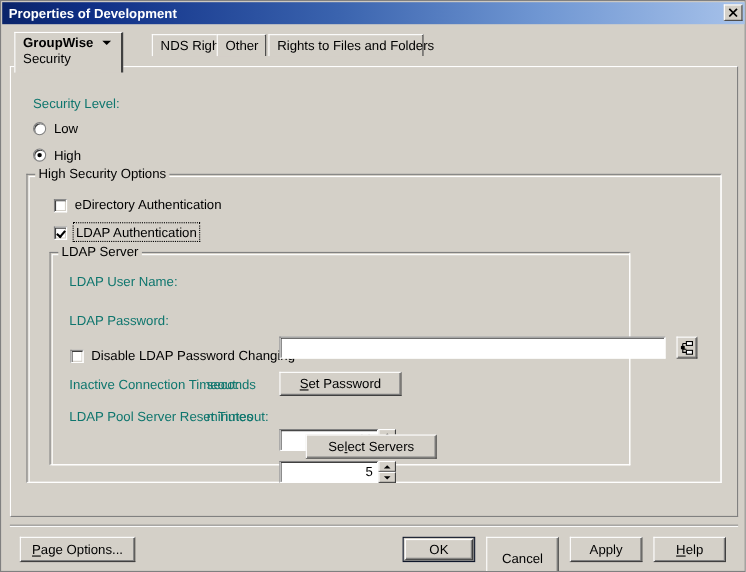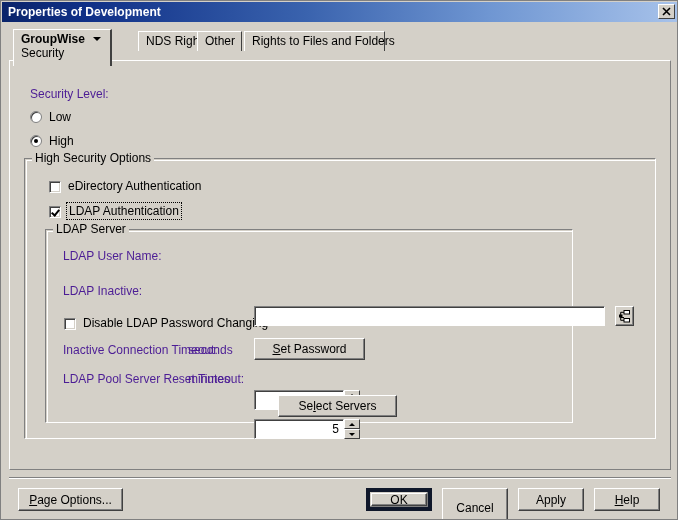--- a/index.html
+++ b/index.html
@@ -125,21 +125,21 @@
     background: #d4d0c8;
     border-top: 1px solid #ffffff;
     border-left: 1px solid #ffffff;
     border-right: 1px solid #808080;
     border-bottom: 1px solid #808080;
   }
 
   .lbl {
     position: absolute;
     font-size: 12px;
-    color: #4c1d95;
+    color: #0f766e;
     white-space: nowrap;
   }
 
   
   .radio-row {
     position: absolute;
     display: flex;
     align-items: center;
     gap: 7px;
     font-size: 12px;
@@ -260,21 +260,21 @@
     font-size: 12px;
     font-family: "Liberation Sans", sans-serif;
     color: #000000;
     display: flex;
     align-items: center;
     justify-content: center;
     cursor: default;
     white-space: nowrap;
   }
   .btn.default {
-    border: 4px solid #0f172a;
+    border: 1px solid #0f172a;
   }
   .btn.default .inner {
     position: absolute;
     left: 1px; top: 1px; right: 1px; bottom: 1px;
     border-top: 1px solid #ffffff;
     border-left: 1px solid #ffffff;
     border-right: 1px solid #404040;
     border-bottom: 1px solid #404040;
     box-shadow: inset -1px -1px 0 #808080;
     pointer-events: none;
@@ -425,21 +425,21 @@
       <div class="check-row" style="left:24px; top:45px;">
         <span class="checkbox on"></span>
         <span class="focus-box">LDAP Authentication</span>
       </div>
 
       <div class="group" style="left:20px; top:70px; width:528px; height:194px;">
         <span class="group-title">LDAP Server</span>
 
         <span class="lbl" style="left:17px; top:19px;">LDAP User Name:</span>
 
-        <span class="lbl" style="left:17px; top:54px;">LDAP Inactive:</span>
+        <span class="lbl" style="left:17px; top:54px;">LDAP Password:</span>
 
         <div class="check-row" style="left:18px; top:86px;">
           <span class="checkbox"></span>
           <span>Disable LDAP Password Changing</span>
         </div>
 
         <span class="lbl" style="left:17px; top:113px;">Inactive Connection Timeout:</span>
 
         <span class="lbl" style="left:17px; top:142px;">LDAP Pool Server Reset Timeout:</span>
 

